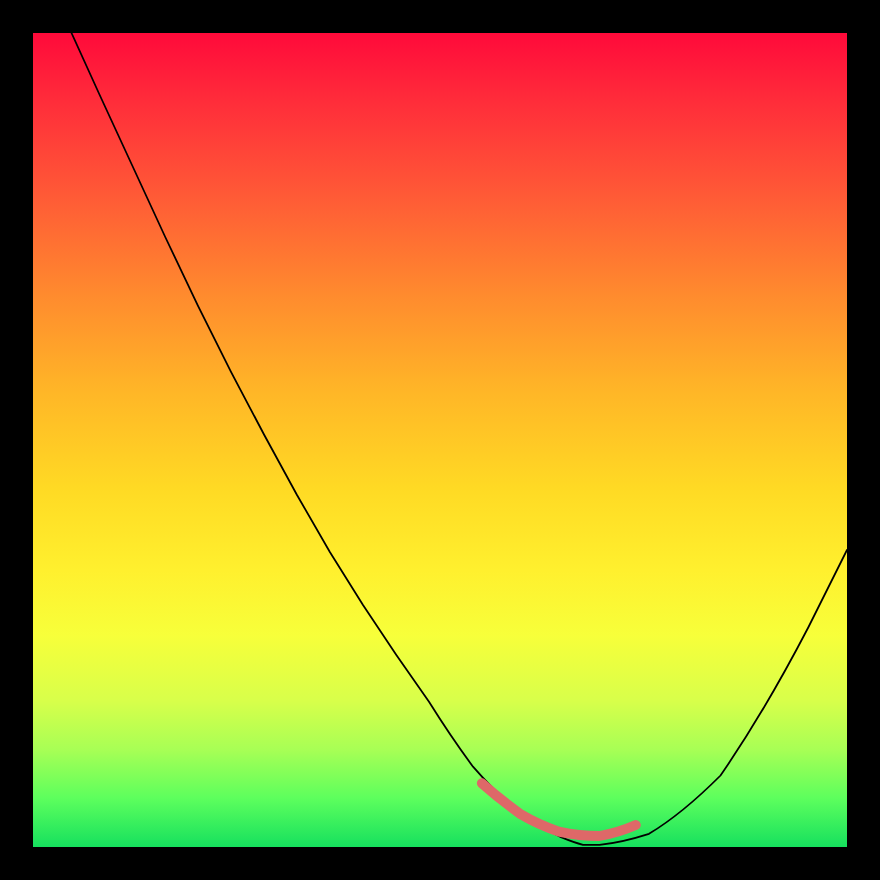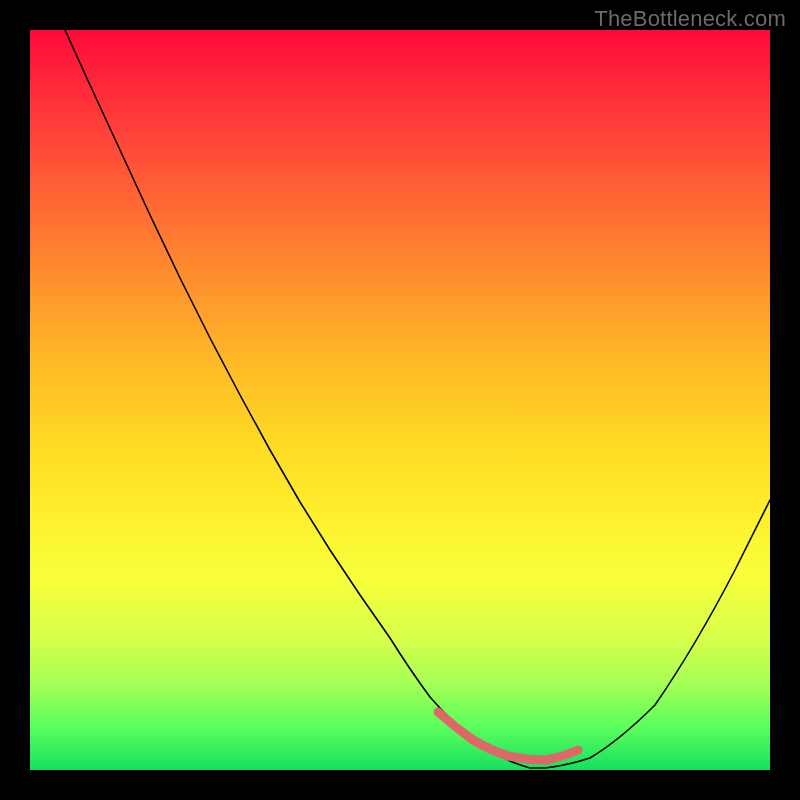--- a/index.html
+++ b/index.html
@@ -68,21 +68,20 @@
     stroke-width: 9;
     stroke-linecap: round;
     stroke-linejoin: round;
   }
 </style>
 </head>
 <body>
 
 <div class="stage">
 
-  <div class="attribution">TheBottleneck.com</div>
 
   <div class="plot">
     <svg class="curve" viewBox="0 0 740 740" preserveAspectRatio="none">
 
       <path class="line" d="M 35 0
                L 60 55
                L 90 120
                L 120 185
                L 150 248
                L 180 308

